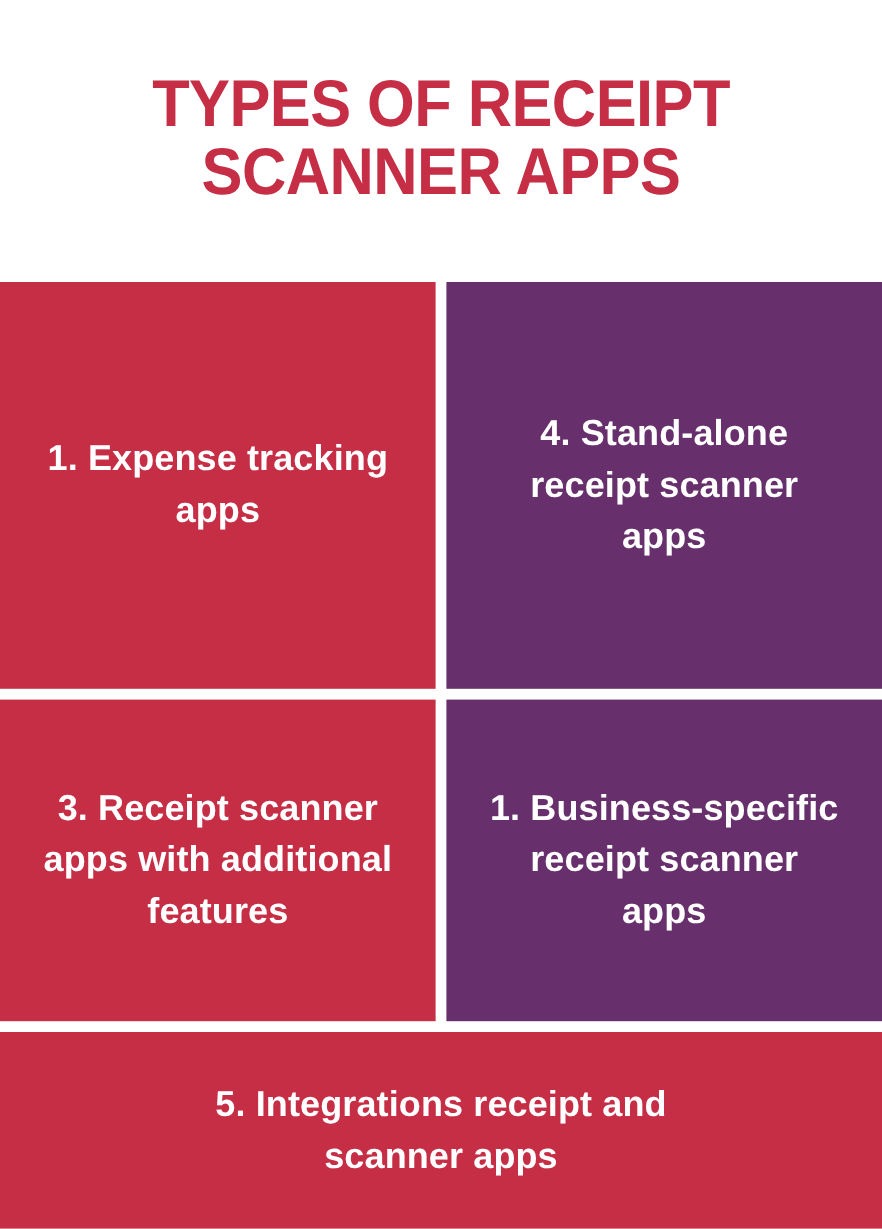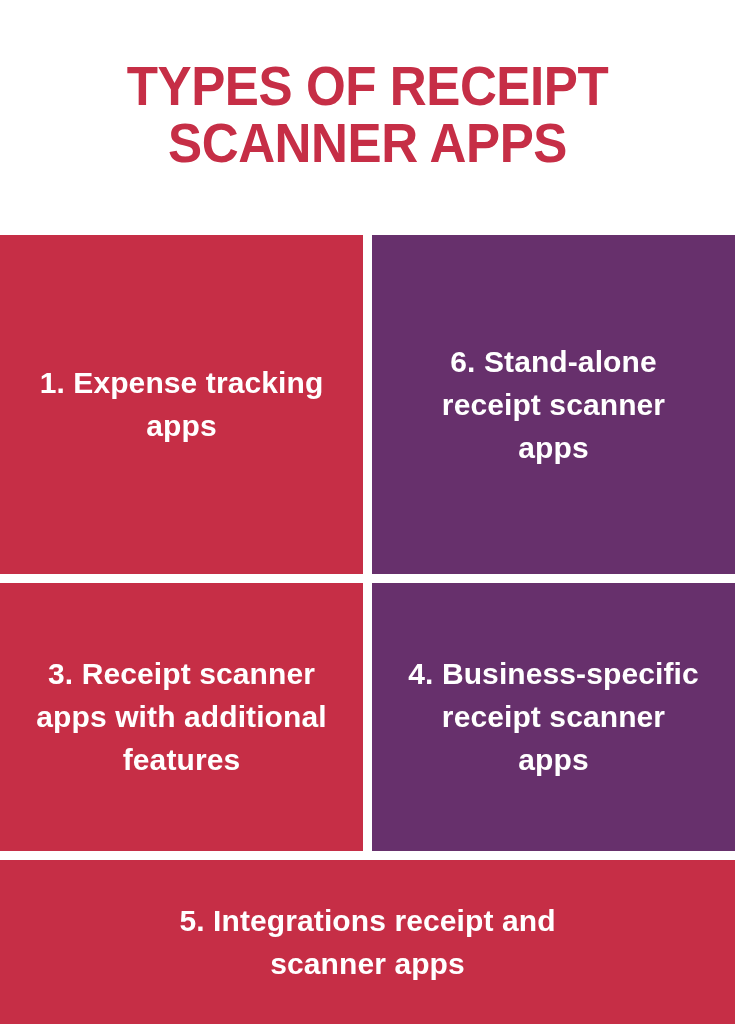--- a/index.html
+++ b/index.html
@@ -109,30 +109,30 @@
     <span class="title-line">SCANNER APPS</span>
   </div>
 
   <div class="grid">
 
     <div class="grid-row row-1">
       <div class="card red">
         <span class="card-label">1. Expense tracking apps</span>
       </div>
       <div class="card purple">
-        <span class="card-label">6. Stand-alone receipt scanner apps</span>
+        <span class="card-label">4. Stand-alone receipt scanner apps</span>
       </div>
     </div>
 
     <div class="grid-row row-2">
       <div class="card red">
         <span class="card-label">3. Receipt scanner apps with additional features</span>
       </div>
       <div class="card purple">
-        <span class="card-label">4. Business-specific receipt scanner apps</span>
+        <span class="card-label">1. Business-specific receipt scanner apps</span>
       </div>
     </div>
 
     <div class="grid-row row-3">
       <div class="card red wide">
         <span class="card-label">5. Integrations receipt and scanner apps</span>
       </div>
     </div>
 
   </div>

